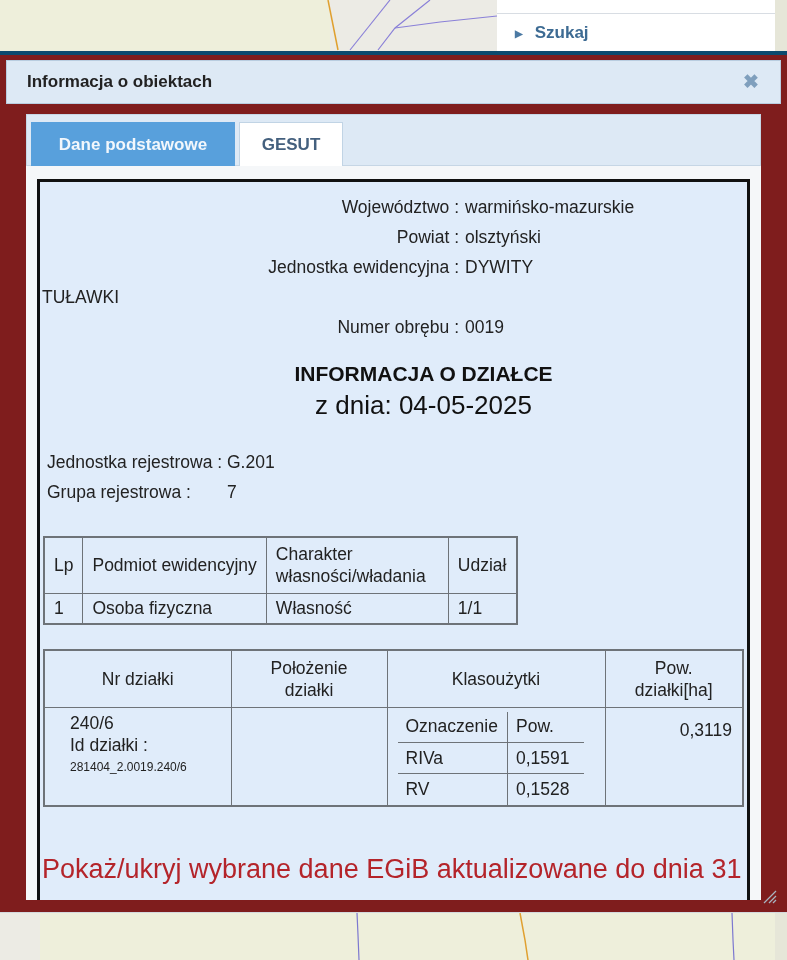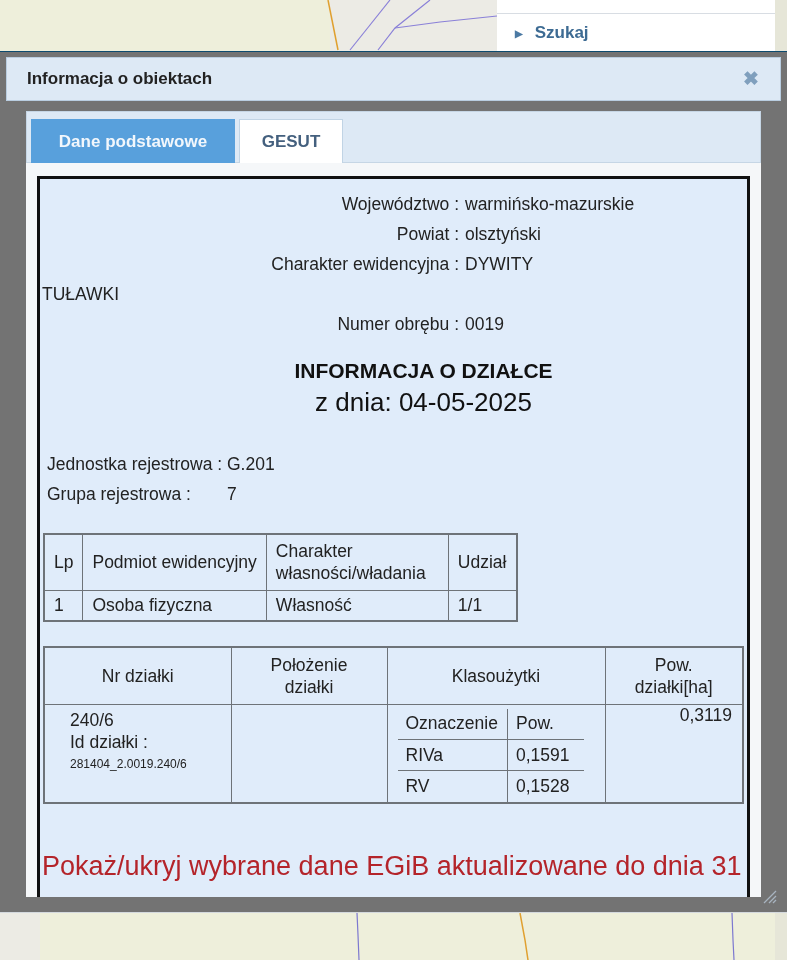--- a/index.html
+++ b/index.html
@@ -13,21 +13,21 @@
     .map-grey { position: absolute; left: 330px; top: 0; width: 170px; height: 55px; background: #ecebe5; }
     svg.map-lines { position: absolute; left: 0; top: 0; }
 
     
     .side-menu { position: absolute; left: 497px; top: 0; width: 278px; height: 52px; background: #fff; }
     .side-menu .menu-prev { height: 14px; border-bottom: 1px solid #d8dde3; }
     .side-menu .menu-item { height: 38px; display: flex; align-items: center; padding-left: 18px; color: #3d6b93; font-weight: bold; font-size: 17px; }
     .side-menu .tri { font-size: 10px; margin-right: 12px; color: #4b79a3; }
 
     
-    .dialog { position: absolute; left: 0; top: 51px; width: 787px; height: 862px; background: #737373; border-top: 1px solid #0c4a6e; border-bottom: 1px solid #d4d9de; }
+    .dialog { position: absolute; left: 0; top: 51px; width: 787px; height: 862px; background: #7f1d1d; border-top: 4px solid #0c4a6e; border-bottom: 1px solid #d4d9de; }
     .dialog-header { position: absolute; left: 6px; top: 5px; width: 775px; height: 44px; background: #dde9f5; border: 1px solid #b9cde0; display: flex; align-items: center; padding-left: 20px; }
     .dialog-title { font-weight: bold; font-size: 17px; color: #222; }
     .close-btn { position: absolute; right: 20px; top: 12px; width: 18px; height: 18px; color: #7f9fbd; font-size: 19px; font-weight: bold; line-height: 18px; text-align: center; cursor: pointer; }
 
     .tabs-bar { position: absolute; left: 26px; top: 59px; width: 735px; height: 52px; background: #dde9f5; border: 1px solid #c6d6e5; }
     .tab { position: absolute; top: 7px; height: 45px; display: flex; align-items: center; justify-content: center; font-weight: bold; font-size: 17px; cursor: pointer; }
     .tab.active { left: 4px; width: 204px; background: #58a0dc; color: #f2f7fc; }
     .tab.inactive { left: 212px; width: 104px; background: #fff; color: #44607e; border: 1px solid #c1d4e5; border-bottom: none; }
 
     .content-wrap { position: absolute; left: 26px; top: 111px; width: 735px; height: 734px; background: #f5f7f9; overflow: hidden; }
@@ -36,37 +36,37 @@
     .meta { position: absolute; left: 0; top: 10px; width: 100%; }
     .meta-row { display: flex; height: 30px; align-items: center; font-size: 17.5px; color: #222; }
     .meta-row .lbl { width: 423px; text-align: right; padding-right: 4px; }
     .meta-row .val { padding-left: 2px; }
 
     .doc-title { position: absolute; top: 180px; left: 0; width: 100%; text-align: center; padding-left: 60px; }
     .doc-title .t1 { font-weight: bold; font-size: 21px; color: #111; }
     .doc-title .t2 { font-size: 26px; color: #111; margin-top: 4px; }
 
     .reg { position: absolute; left: 7px; top: 270px; font-size: 17.5px; color: #222; }
-    .reg .row { height: 30px; display: flex; align-items: center; }
+    .reg .row { height: 30px; display: flex; }
     .reg .r2-val { margin-left: 36px; }
 
     table { border-collapse: collapse; font-size: 17.5px; color: #222; }
     .owners { position: absolute; left: 3px; top: 354px; border: 2px solid #6e7378; }
     .owners td, .owners th { border: 1px solid #6e7378; padding: 0 9px; font-weight: normal; text-align: left; }
     .owners th { height: 56px; }
     .owners td { height: 31px; }
 
     .plots { position: absolute; left: 3px; top: 467px; width: 701px; border: 2px solid #6e7378; }
     .plots th, .plots > tbody > tr > td { border: 1px solid #6e7378; font-weight: normal; }
     .plots th { height: 57px; text-align: center; line-height: 22px; }
     .plots td.nr { vertical-align: top; padding: 4px 25px; width: 187px; line-height: 22px; }
     .plots td.nr .id { font-size: 12px; }
     .plots td.pos { width: 156px; }
     .plots td.klas { width: 218px; vertical-align: top; padding: 4px 10px 0 10px; }
-    .plots td.area { vertical-align: top; text-align: right; padding: 0 10px; }
+    .plots td.area { vertical-align: top; text-align: right; padding: 12px 10px; }
     .inner { border-collapse: collapse; font-size: 17.5px; }
     .inner td { height: 31px; padding: 0 8px; border-bottom: 1px solid #6e7378; }
     .inner tr:last-child td { border-bottom: none; }
     .inner td.c1 { border-right: 1px solid #6e7378; width: 110px; padding-left: 8px; }
     .inner td.c2 { width: 76px; }
 
     .toggle-link { position: absolute; left: 2px; top: 672px; font-size: 27px; color: #b4242a; white-space: nowrap; cursor: pointer; }
 
     .resize-handle { position: absolute; right: 10px; bottom: 8px; width: 16px; height: 16px; }
   </style>
@@ -113,21 +113,21 @@
       <div class="meta">
         <div class="meta-row">
           <span class="lbl">Województwo :</span>
           <span class="val">warmińsko-mazurskie</span>
         </div>
         <div class="meta-row">
           <span class="lbl">Powiat :</span>
           <span class="val">olsztyński</span>
         </div>
         <div class="meta-row">
-          <span class="lbl">Charakter ewidencyjna :</span>
+          <span class="lbl">Jednostka ewidencyjna :</span>
           <span class="val">DYWITY</span>
         </div>
         <div class="meta-row">
           <span class="val">TUŁAWKI</span>
         </div>
         <div class="meta-row">
           <span class="lbl">Numer obrębu :</span>
           <span class="val">0019</span>
         </div>
       </div>

